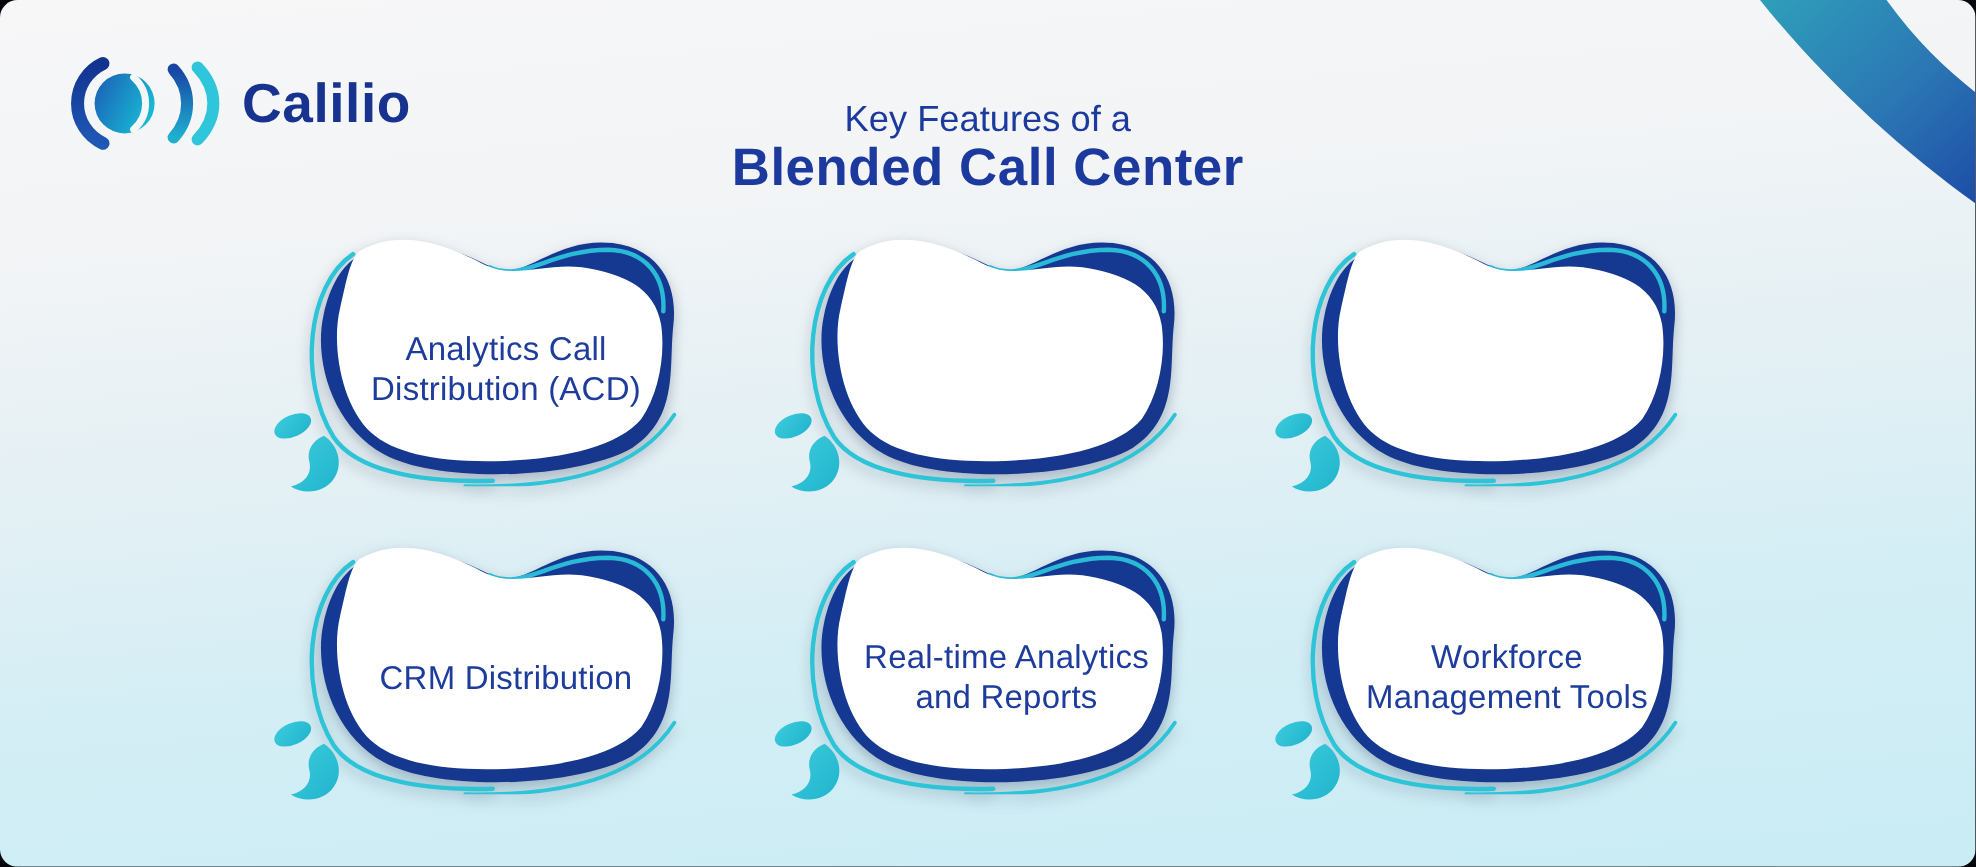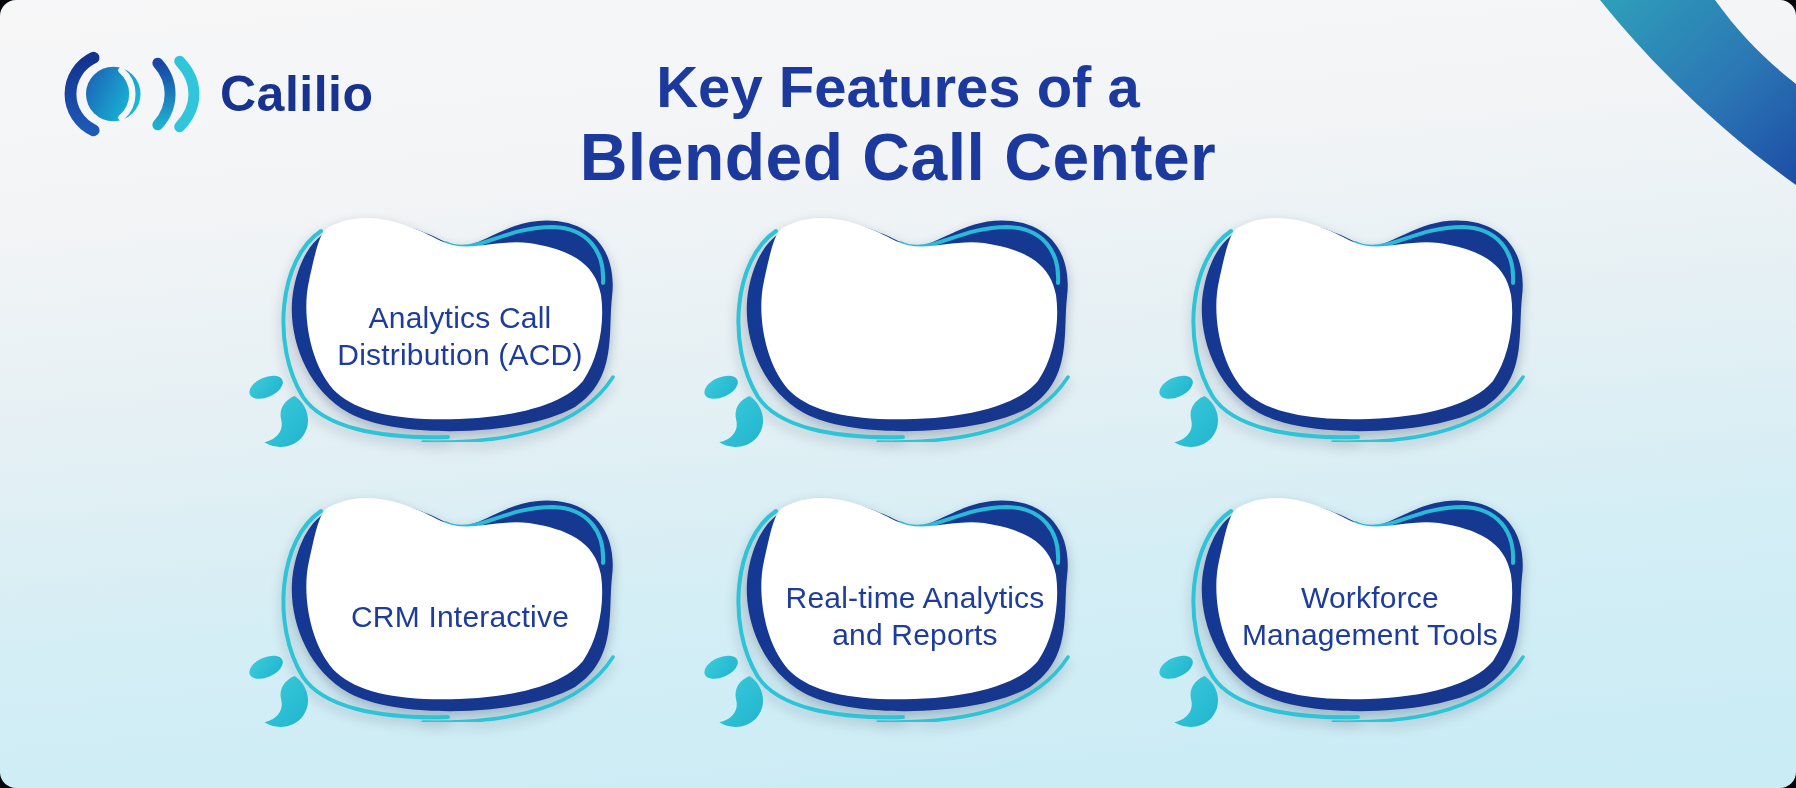--- a/index.html
+++ b/index.html
@@ -4,22 +4,22 @@
 <style>
   html,body{margin:0;padding:0;background:#05070d;}
   body{width:1796px;height:788px;font-family:"Liberation Sans",sans-serif;}
   .canvas{position:relative;width:1796px;height:788px;border-radius:16px;overflow:hidden;
     background:linear-gradient(175deg,#f7f7f8 0%,#f2f4f6 25%,#e4f0f4 48%,#d4eef5 70%,#c9ecf5 100%);}
   
   .logo{position:absolute;left:56px;top:46px;display:flex;align-items:center;gap:14px;}
   .logo-mark{width:150px;height:96px;}
   .logo-text{font-size:50px;font-weight:bold;color:#17338f;letter-spacing:.5px;}
   .title{position:absolute;left:0;top:54px;width:1796px;text-align:center;color:#1c3a9e;line-height:1.13;}
-  .title .t1{font-size:58px;font-weight:700;}
-  .title .t2{font-size:66px;font-weight:800;letter-spacing:.5px;}
+  .title .t1{font-size:33px;font-weight:400;margin-top:35px;}
+  .title .t2{font-size:48px;font-weight:800;letter-spacing:.5px;}
   
   .corner-swoosh{position:absolute;top:0;right:0;width:300px;height:200px;}
   
   .card{position:absolute;width:360px;height:245px;}
   .card .blob{position:absolute;inset:0;width:360px;height:245px;
     filter:drop-shadow(0 5px 6px rgba(70,85,110,.38));}
   .card .droplet{position:absolute;left:-20px;top:176px;width:80px;height:80px;}
   .card .label{position:absolute;left:52px;right:18px;top:92px;height:96px;
     display:flex;align-items:center;justify-content:center;text-align:center;
     font-size:30px;font-weight:500;line-height:1.22;color:#1d3c9c;letter-spacing:.2px;}
@@ -130,21 +130,21 @@
       </svg>
   </div>
 
   <div class="card pos-c4">
     <svg class="blob" viewBox="0 0 360 245">
         <use href="#blobShape"></use>
       </svg>
     <svg class="droplet" viewBox="0 0 90 90">
         <use href="#dropletShape"></use>
       </svg>
-    <div class="label">CRM Interactive</div>
+    <div class="label">CRM Distribution</div>
   </div>
 
   <div class="card pos-c5">
     <svg class="blob" viewBox="0 0 360 245">
         <use href="#blobShape"></use>
       </svg>
     <svg class="droplet" viewBox="0 0 90 90">
         <use href="#dropletShape"></use>
       </svg>
     <div class="label">Real-time Analytics and Reports</div>

